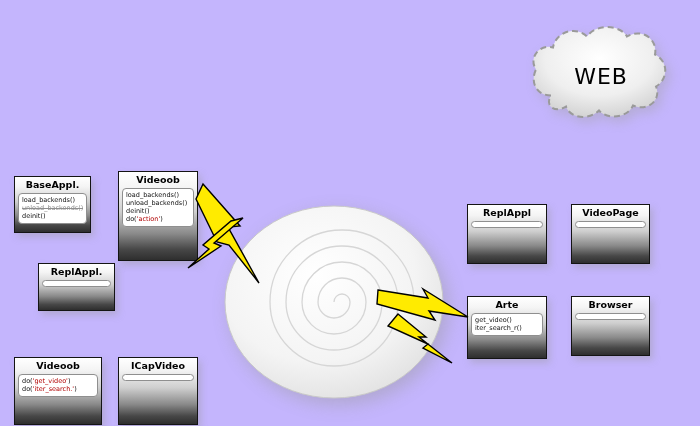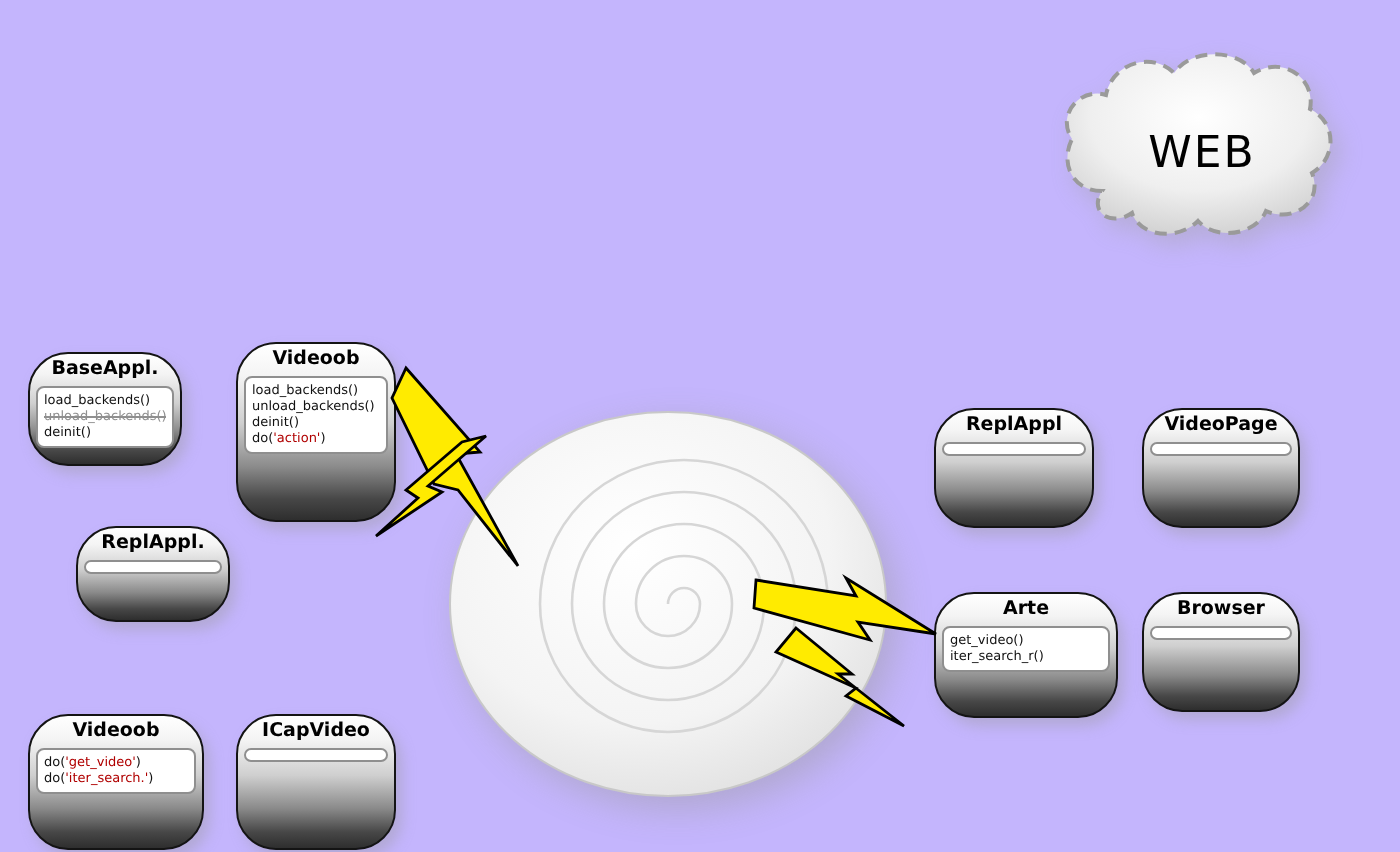--- a/index.html
+++ b/index.html
@@ -3,21 +3,21 @@
 <meta charset="utf-8">
 <style>
   * { box-sizing: border-box; }
   html, body { margin: 0; padding: 0; background: #000; }
   .canvas {
     position: relative; width: 700px; height: 426px;
     background: #c4b5fd; overflow: hidden;
     font-family: "DejaVu Sans", sans-serif;
   }
   .clsbox {
-    position: absolute; border-radius: 20px;
+    position: absolute; border-radius: 0;
     border: 1px solid #141414;
     background: linear-gradient(180deg,#ffffff 0%,#f4f4f4 18%,#cfcfcf 45%,#8a8a8a 70%,#474747 88%,#2e2e2e 100%);
     box-shadow: 3px 4px 7px rgba(150,150,150,0.38);
   }
   .clstitle {
     height: 15px; line-height: 15px; text-align: center;
     font-size: 9.5px; font-weight: bold; color: #000;
     white-space: nowrap; overflow: hidden;
   }
   .methods {
@@ -96,21 +96,21 @@
   <div class="clsbox" style="left:467px;top:204px;width:80px;height:60px;">
     <div class="clstitle">ReplAppl</div>
     <div class="methods empty"></div>
   </div>
 
   <div class="clsbox" style="left:571px;top:204px;width:79px;height:60px;">
     <div class="clstitle">VideoPage</div>
     <div class="methods empty"></div>
   </div>
 
-  <div class="clsbox" style="left:467px;top:296px;width:92px;height:63px;">
+  <div class="clsbox" style="left:467px;top:296px;width:80px;height:63px;">
     <div class="clstitle">Arte</div>
     <div class="methods">
       <div class="method"><span>get_video()</span></div>
       <div class="method"><span>iter_search_r()</span></div>
     </div>
   </div>
 
   <div class="clsbox" style="left:571px;top:296px;width:79px;height:60px;">
     <div class="clstitle">Browser</div>
     <div class="methods empty"></div>

